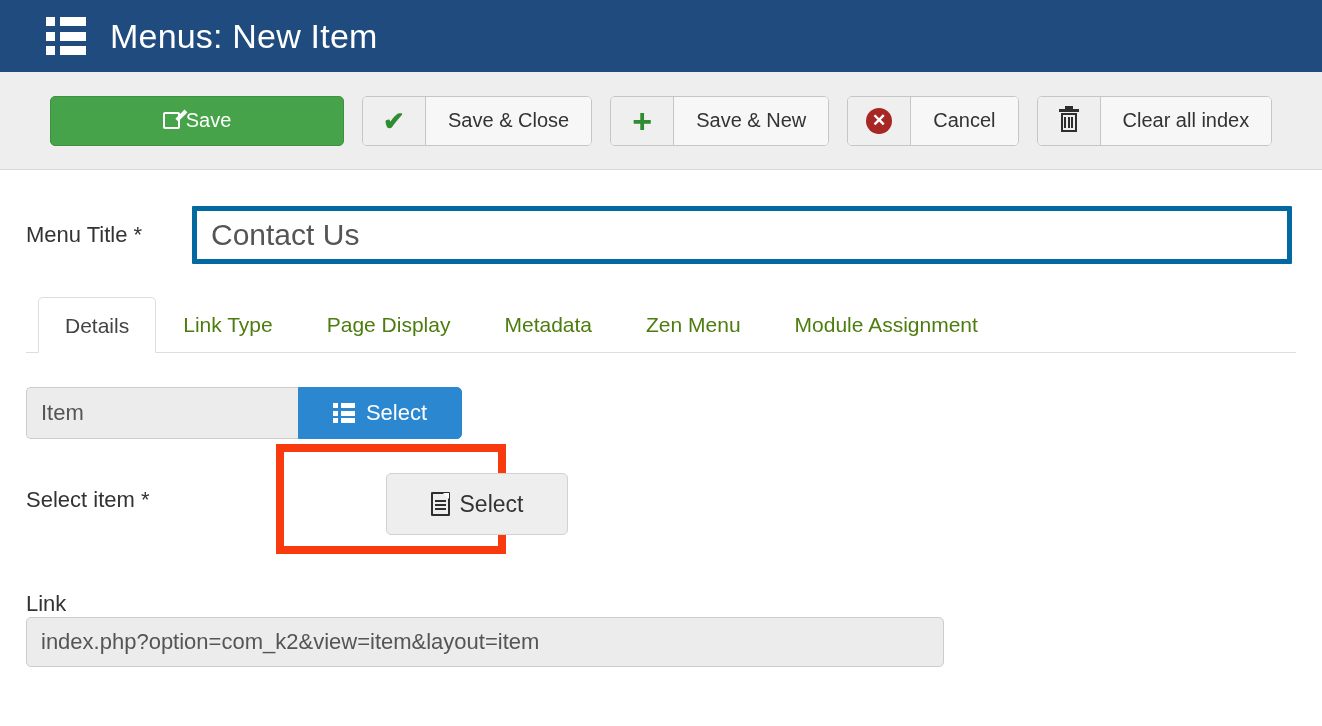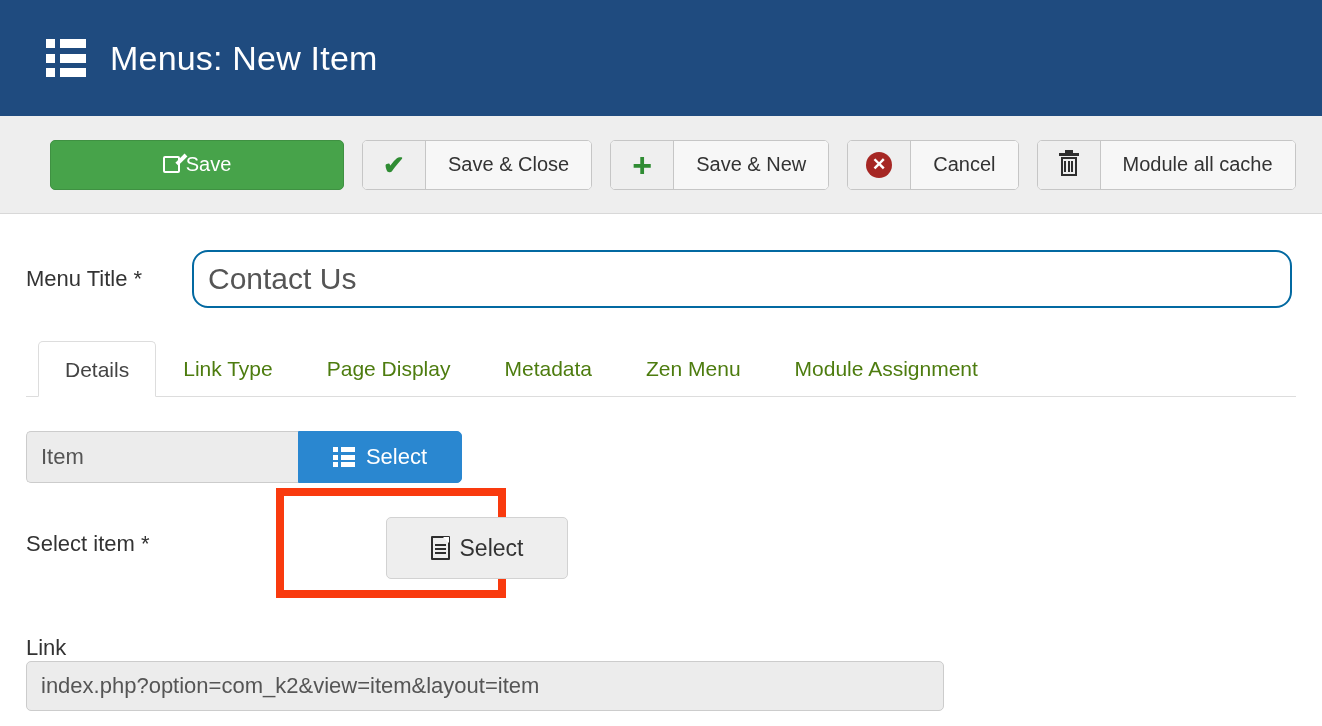--- a/index.html
+++ b/index.html
@@ -11,21 +11,21 @@
     height: 726px;
     background: #ffffff;
     font-family: "Liberation Sans", sans-serif;
     color: #333333;
     overflow: hidden;
     position: relative;
   }
 
   
   .header {
-    height: 116px;
+    height: 72px;
     background: #1f4b7f;
     display: flex;
     align-items: center;
     padding-left: 46px;
     box-sizing: border-box;
   }
   .header-icon {
     width: 40px;
     height: 38px;
     display: flex;
@@ -168,22 +168,22 @@
   .label-title {
     font-size: 22px;
     color: #333333;
     width: 166px;
     flex: none;
     white-space: nowrap;
   }
   .input-title {
     flex: 1;
     height: 58px;
-    border: 2px solid #0369a1;
-    border-radius: 16px;
+    border: 5px solid #0369a1;
+    border-radius: 1px;
     background: #ffffff;
     font-size: 30px;
     color: #555555;
     padding: 0 14px;
     box-sizing: border-box;
     display: flex;
     align-items: center;
     margin-right: 4px;
   }
 
@@ -396,21 +396,21 @@
       <span class="icn-trash">
         <span class="handle"></span>
           <span class="lid"></span>
         <span class="can">
             <i></i>
             <i></i>
             <i></i>
           </span>
       </span>
     </div>
-    <div class="label-cell">Module all cache</div>
+    <div class="label-cell">Clear all index</div>
   </div>
 
 </div>
 
 <div class="content">
 
   <div class="row-title">
     <div class="label-title">Menu Title *</div>
     <div class="input-title" placeholder="Menu Title">Contact Us</div>
   </div>

